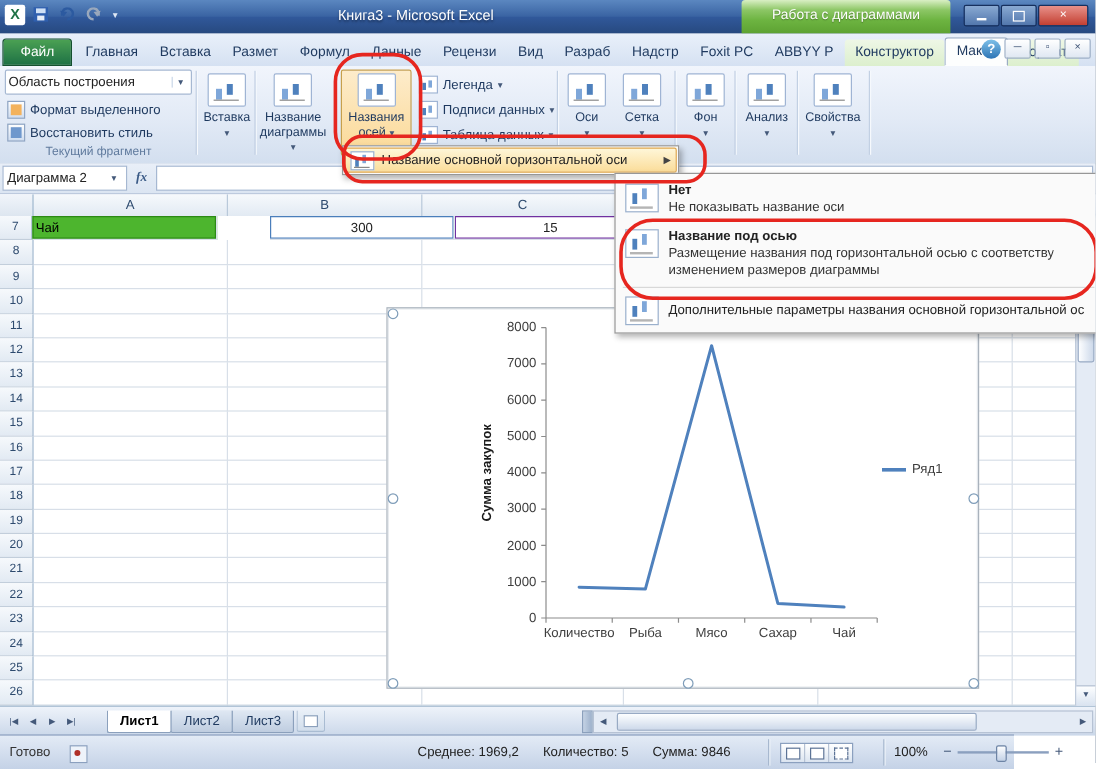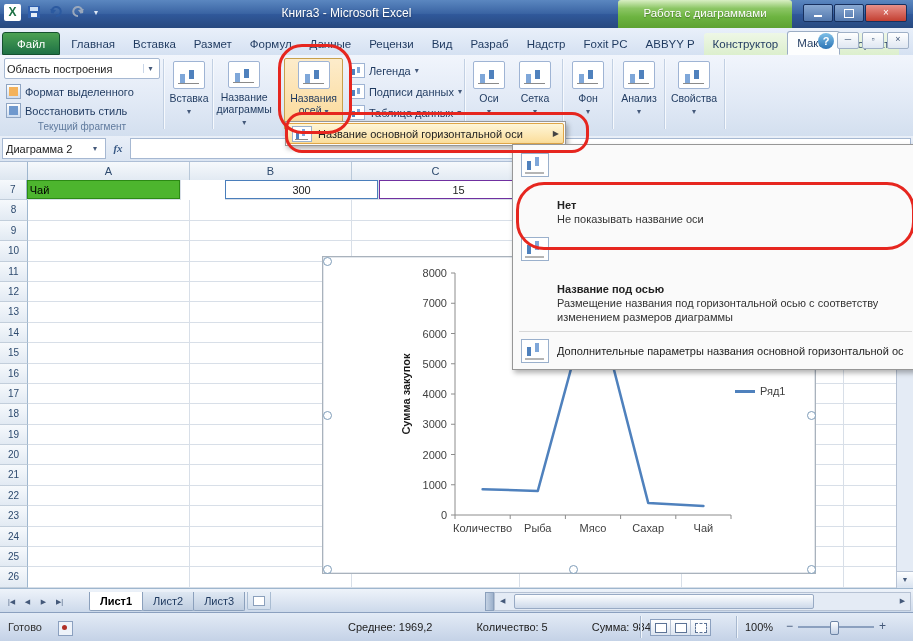--- a/index.html
+++ b/index.html
@@ -120,21 +120,21 @@
   .mic{width:18px;height:14px;background:#fff;border:1px solid #9ab0cc;position:relative;flex:none;}
   .mic::before{content:"";position:absolute;left:3px;bottom:2px;width:3px;height:7px;background:#4f81bd;box-shadow:6px -3px 0 #7fa7d9;}
   .mic::after{content:"";position:absolute;left:2px;bottom:1px;width:13px;height:1px;background:#888;}
   .menu2{position:absolute;left:512px;top:144px;width:405px;background:#fafafa;border:1px solid #979797;
     box-shadow:2px 3px 5px rgba(0,0,0,.3);z-index:55;padding:2px 0;}
   .m2item{display:flex;gap:8px;padding:5px 8px;}
   .mic2{width:26px;height:22px;background:#fff;border:1px solid #9ab0cc;position:relative;flex:none;margin-top:1px;}
   .mic2::before{content:"";position:absolute;left:5px;bottom:6px;width:4px;height:9px;background:#4f81bd;box-shadow:8px -4px 0 #7fa7d9;}
   .mic2::after{content:"";position:absolute;left:3px;bottom:2px;width:19px;height:2px;background:#b5b5b5;}
   .m2text{white-space:nowrap;overflow:hidden;}
-  .m2title{font-weight:bold;line-height:14px;margin-top:46px;}
+  .m2title{font-weight:bold;line-height:14px;}
   .m2desc{line-height:14px;color:#333;}
   .m2sep{height:1px;background:#d8d8d8;margin:2px 6px;}
   .m2more{display:flex;gap:8px;align-items:center;padding:4px 8px;white-space:nowrap;overflow:hidden;}
   
   .ann{position:absolute;border:3px solid var(--ann);z-index:70;pointer-events:none;}
   .ann1{left:278px;top:44px;width:68px;height:84px;border-radius:24px;}
   .ann2{left:285px;top:112px;width:298px;height:35px;border-radius:17px;}
   .ann3{left:516px;top:182px;width:393px;height:62px;border-radius:28px;}
   
   .tabbar{position:absolute;left:0;top:588px;width:913px;height:24px;
@@ -148,26 +148,26 @@
   .instab{width:22px;height:17px;margin-left:3px;border:1px solid #a9bcd2;border-top:none;border-radius:0 0 2px 2px;
     background:linear-gradient(#e9f0f8,#d2deec);position:relative;}
   .instab::after{content:"";position:absolute;left:5px;top:4px;width:10px;height:8px;background:#fff;border:1px solid #8ba0bc;}
   .hsplit{width:7px;height:17px;margin-left:214px;background:linear-gradient(90deg,#c4d2e4,#9eb2cc);border:1px solid #8ba0bc;}
   .hscroll{display:flex;align-items:center;flex:1;height:17px;background:#e4ebf5;border:1px solid #b6c2d4;margin-right:2px;}
   .harrow{width:15px;text-align:center;font-size:7px;color:#44597a;}
   .htrack{flex:1;height:15px;position:relative;}
   .hthumb{position:absolute;left:4px;top:0;width:78%;height:15px;background:linear-gradient(#fdfeff,#cdd9ea);
     border:1px solid #98aac4;border-radius:2px;box-sizing:border-box;}
   
-  .status{position:absolute;left:0;top:612px;width:913px;height:29px;
+  .status{position:absolute;left:0;top:612px;width:845px;height:29px;
     background:linear-gradient(#e3ebf6,#c3d1e6);border-top:1px solid #8ba0bf;}
   .st-ready{position:absolute;left:8px;top:0;line-height:28px;color:#333;}
   .recbtn{position:absolute;left:58px;top:8px;width:13px;height:13px;border:1px solid #8ba0bf;background:#eef3fa;}
   .recbtn::after{content:"";position:absolute;left:3px;top:3px;width:5px;height:5px;border-radius:50%;background:#b03028;}
-  .aggs{position:absolute;left:348px;top:0;display:flex;gap:44px;line-height:28px;color:#222;}
+  .aggs{position:absolute;left:348px;top:0;display:flex;gap:20px;line-height:28px;color:#222;}
   .stsep{position:absolute;top:3px;width:1px;height:22px;background:#a7b8cf;box-shadow:1px 0 0 #f0f5fb;}
   .views{position:absolute;left:650px;top:6px;display:flex;border:1px solid #8ba0bf;background:linear-gradient(#fff,#dbe4f0);}
   .vbtn{width:19px;height:15px;position:relative;border-right:1px solid #b6c2d4;}
   .vbtn:last-child{border-right:none;}
   .vbtn::after{content:"";position:absolute;left:4px;top:3px;width:10px;height:8px;border:1px solid #5c7396;background:#fff;}
   .vbtn.pb::after{border-style:dashed;}
   .zoomlbl{position:absolute;left:745px;top:0;line-height:28px;color:#222;}
   .zslider{position:absolute;left:786px;top:8px;width:100px;height:12px;}
   .zminus,.zplus{position:absolute;top:-2px;font-size:12px;color:#44597a;}
   .zminus{left:0;} .zplus{right:0;}

